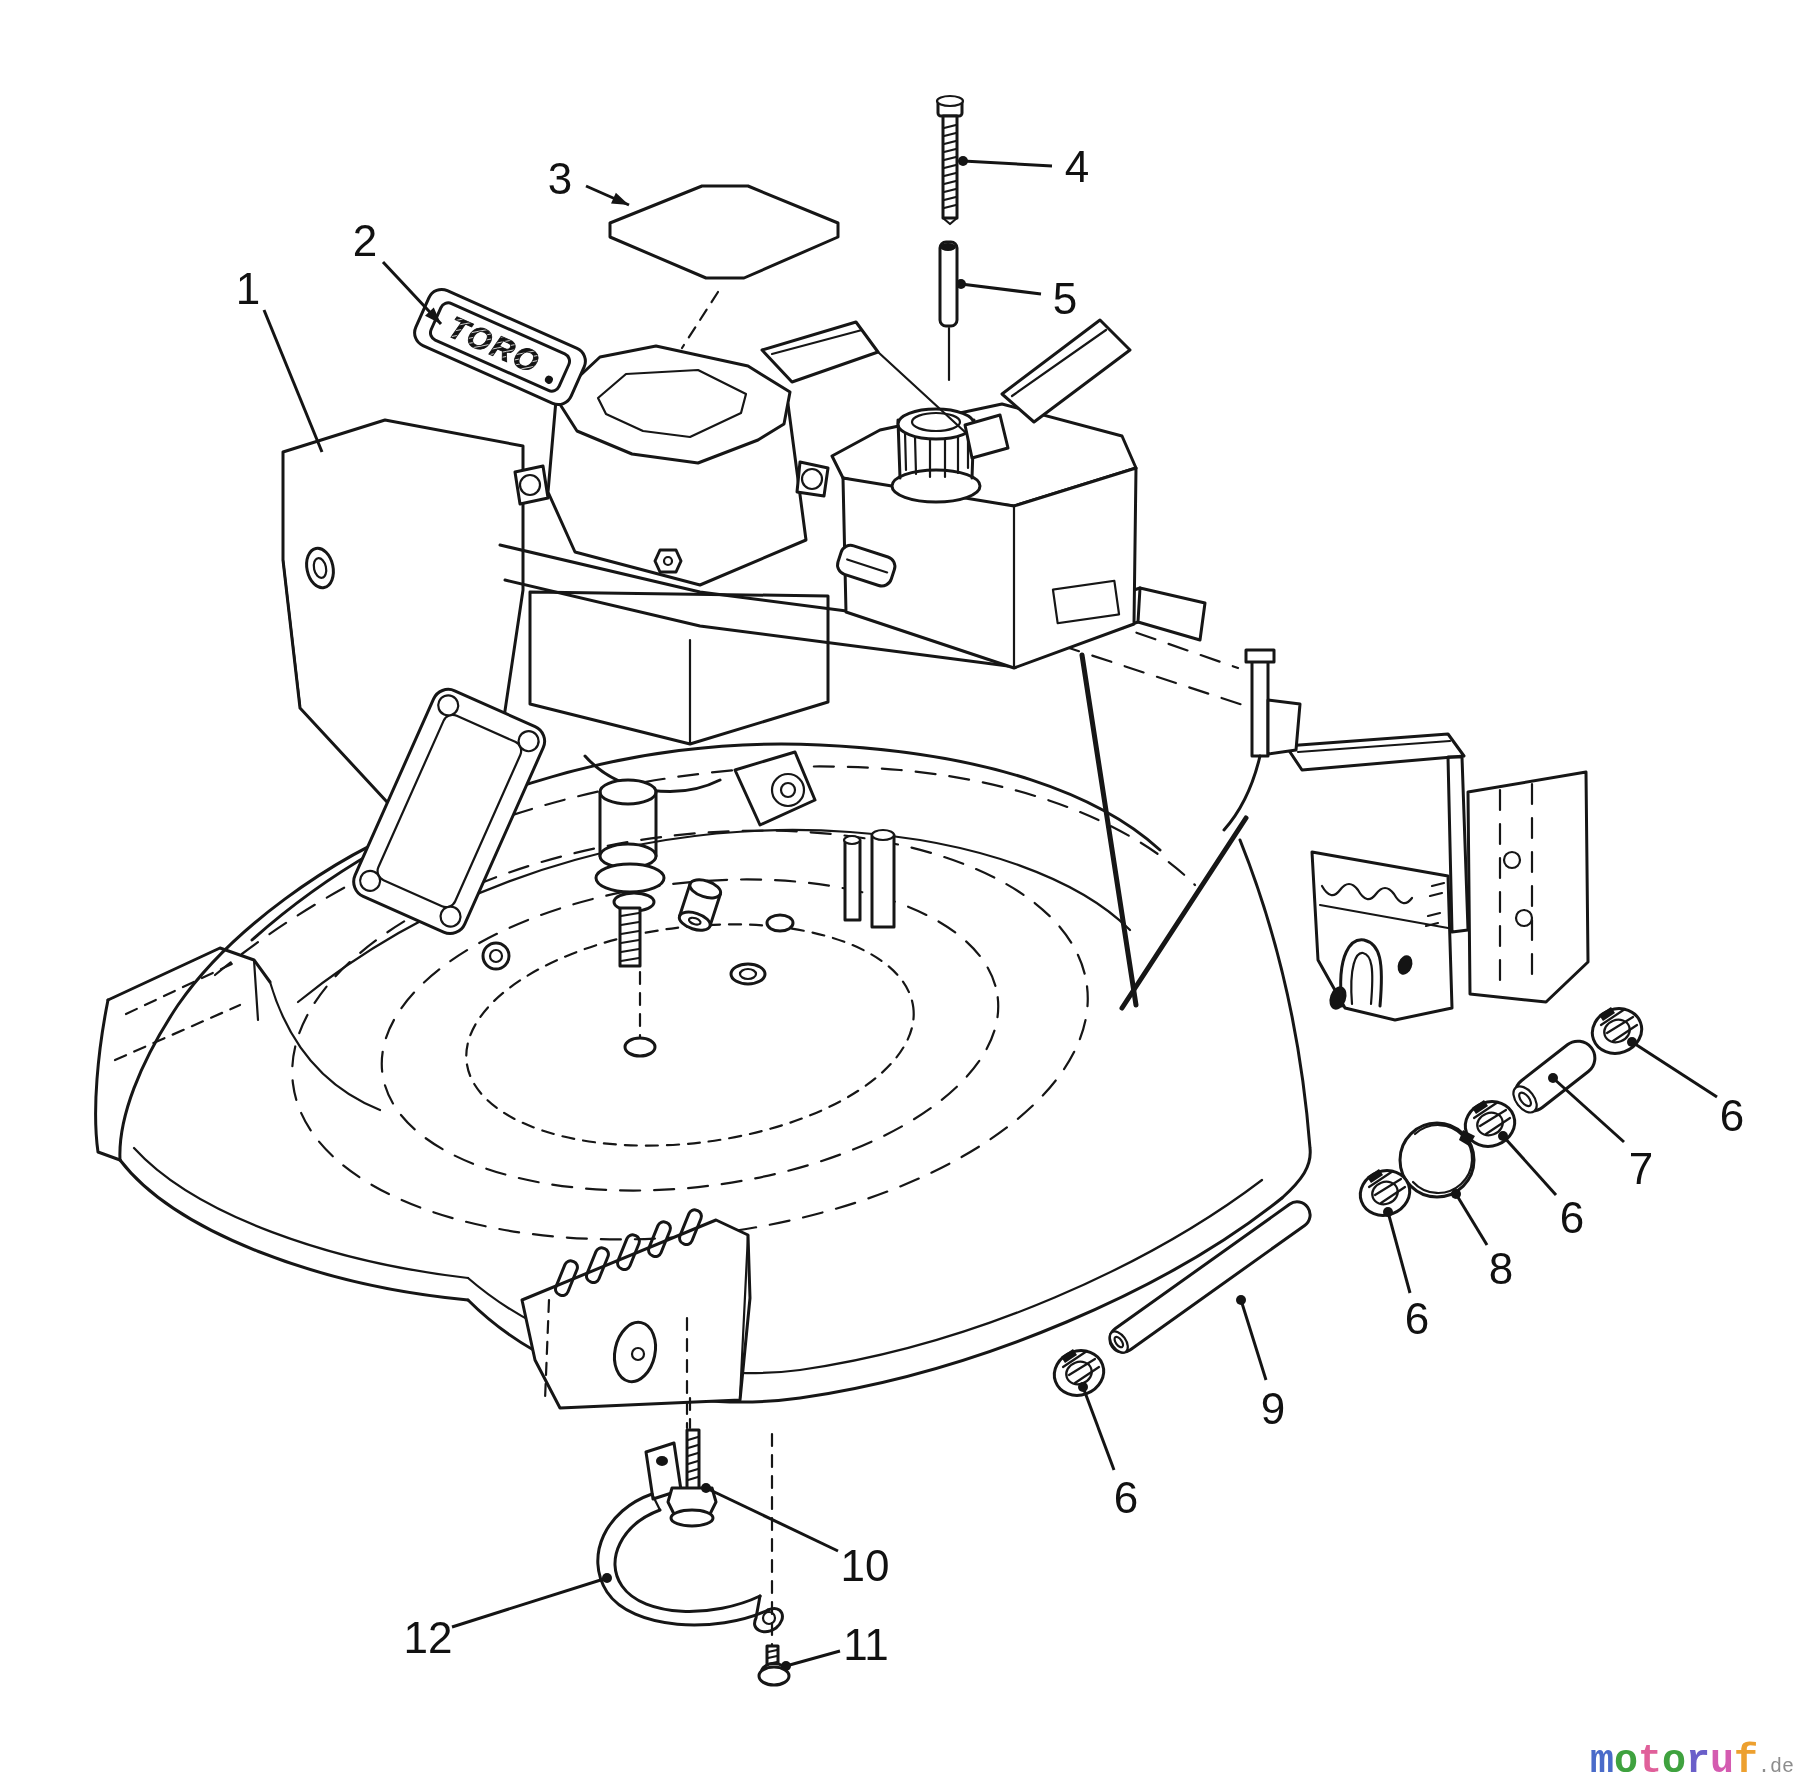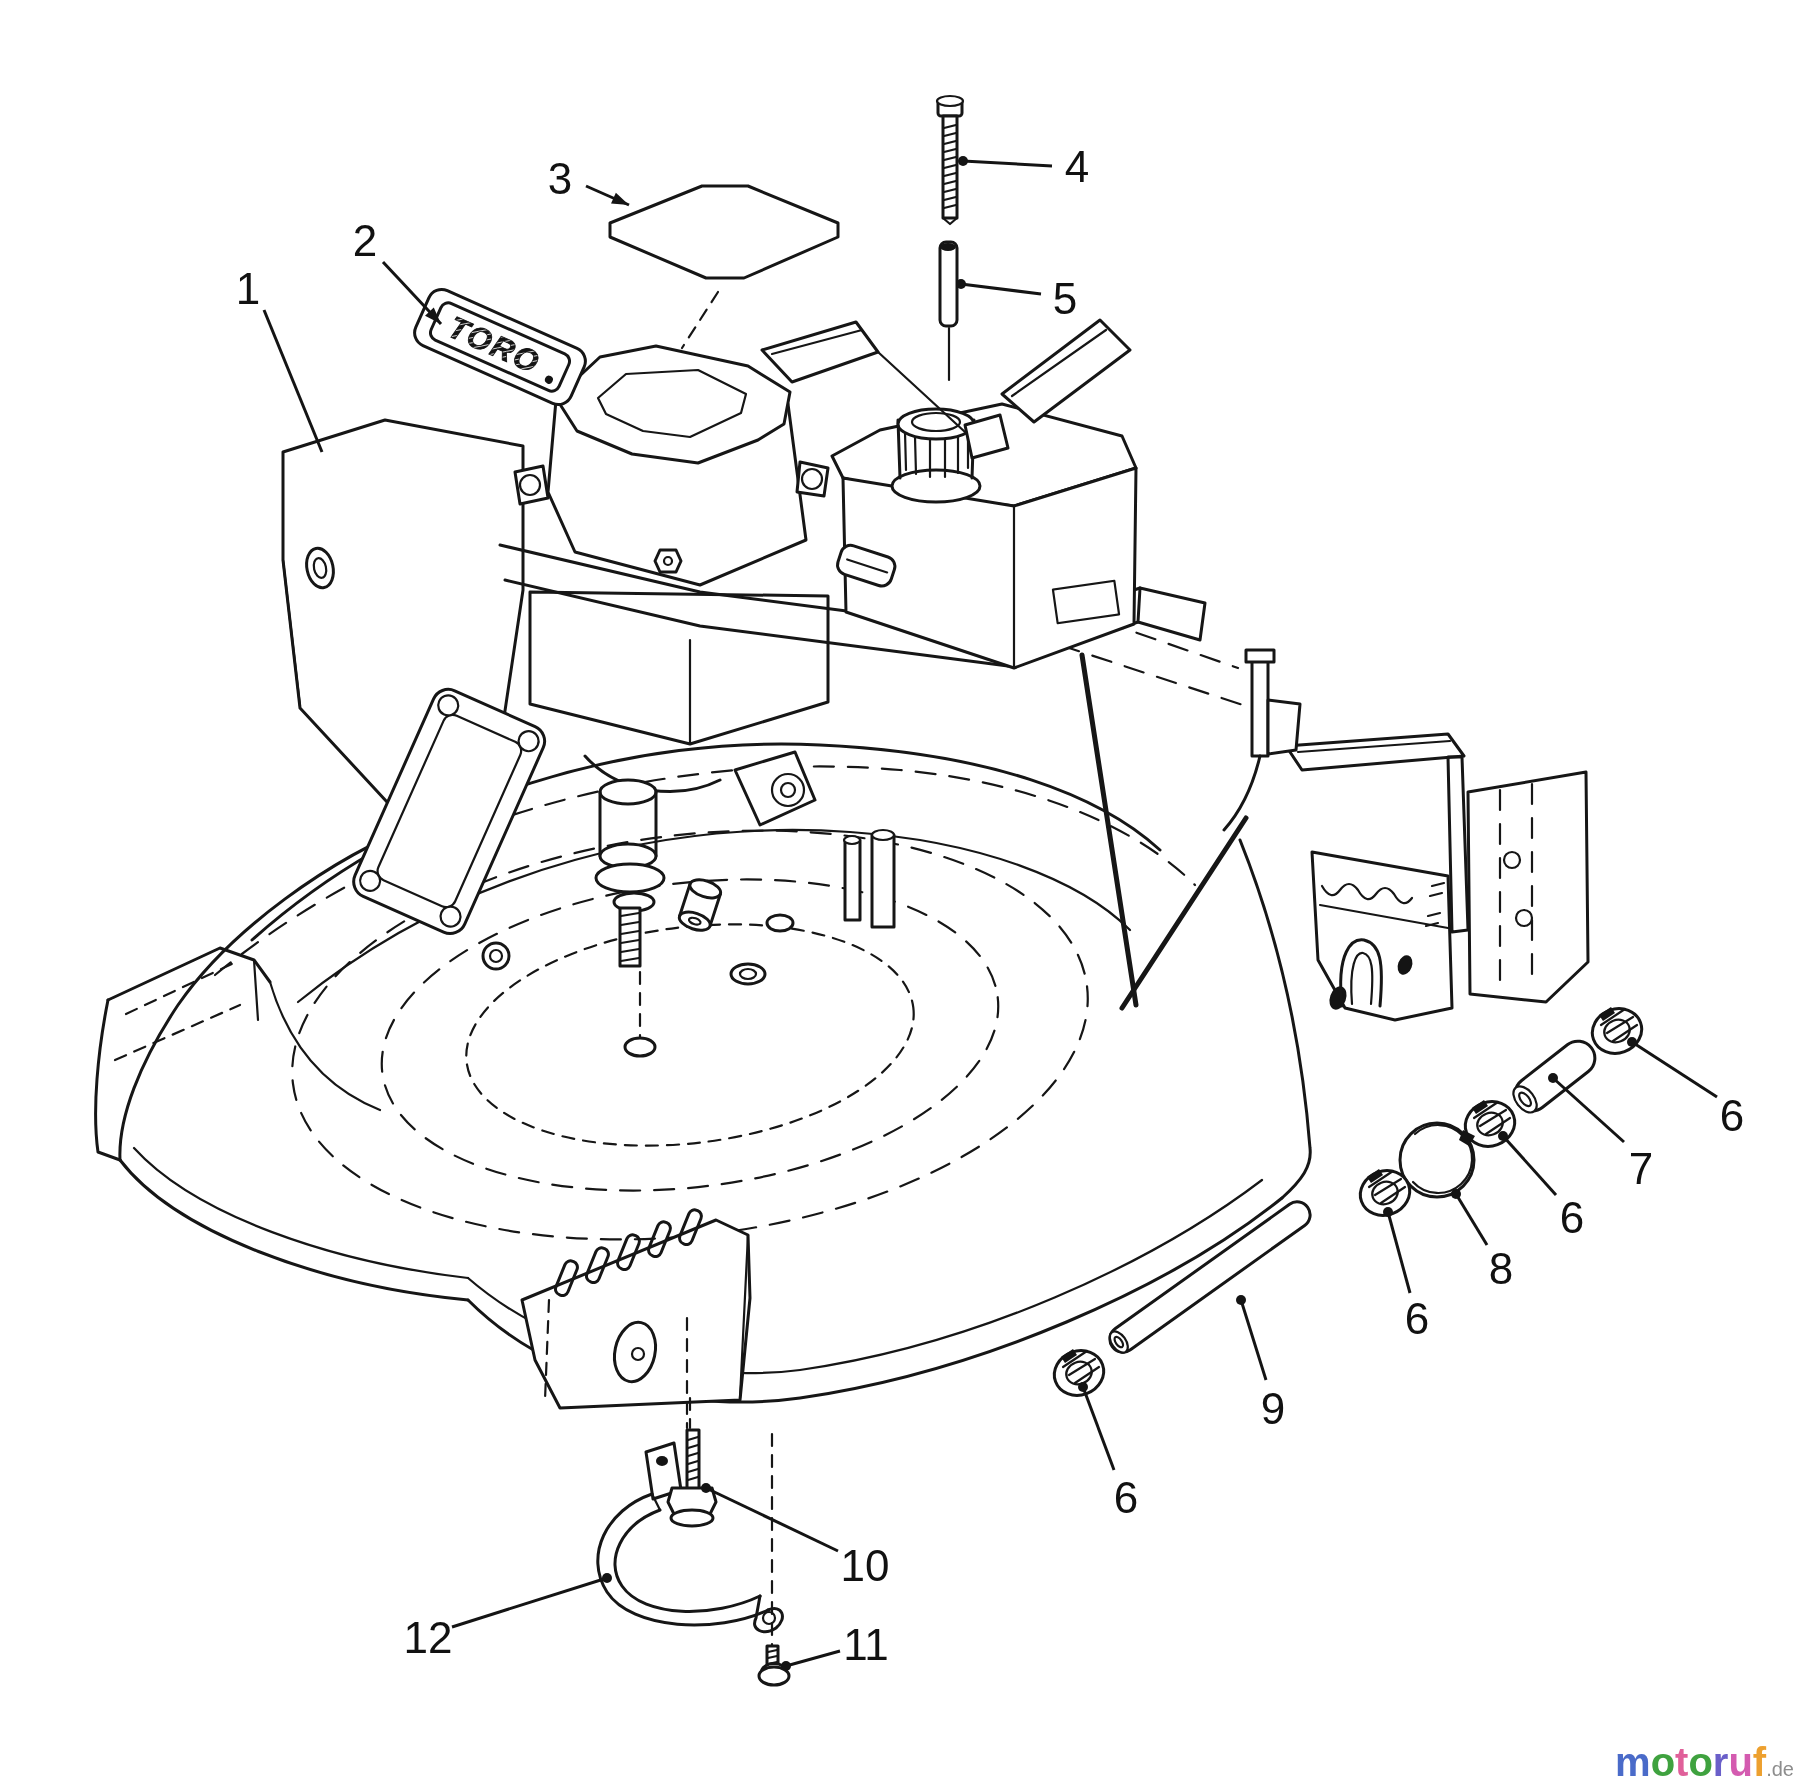--- a/index.html
+++ b/index.html
@@ -10,21 +10,21 @@
   .wh{fill:#ffffff;}
   .dk{fill:#141414;stroke:none;}
   .thin{stroke-width:2.2;}
   .heavy{stroke-width:5;}
   .dash{stroke-dasharray:20 14;}
   .dash2{stroke-dasharray:12 9;}
   .num{font-family:"Liberation Sans",sans-serif;font-size:44px;fill:#111;}
   .badge-text{font-family:"Liberation Sans",sans-serif;font-size:31px;font-weight:bold;
               font-style:italic;letter-spacing:2px;stroke:#111;stroke-width:.8;}
   #watermark{position:absolute;right:6px;bottom:2px;
-             font-family:Liberation Sans, sans-serif;font-weight:700;font-size:40px;line-height:1;}
+             font-family:Liberation Mono, monospace;font-weight:700;font-size:40px;line-height:1;}
   #watermark .suffix{font-size:20px;font-weight:400;}
 </style>
 </head>
 <body>
 
 <div id="stage">
 <svg id="art" width="1800" height="1784" viewBox="0 0 1800 1784">
   <defs>
     <pattern id="hatch" width="5" height="5" patternUnits="userSpaceOnUse" patternTransform="rotate(55)">
       <rect width="5" height="5" fill="#141414"></rect>

